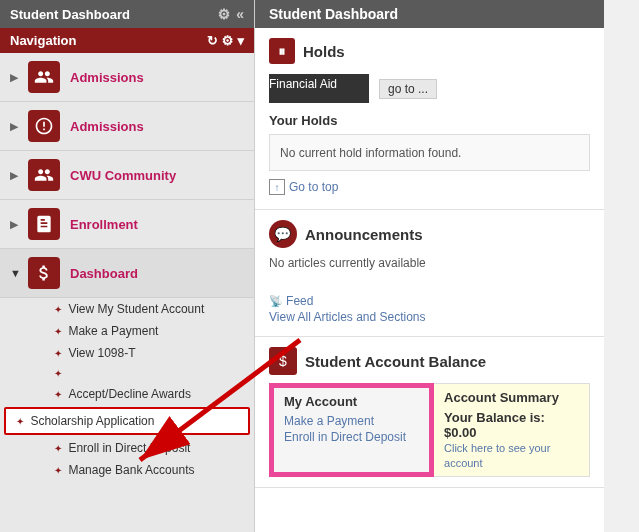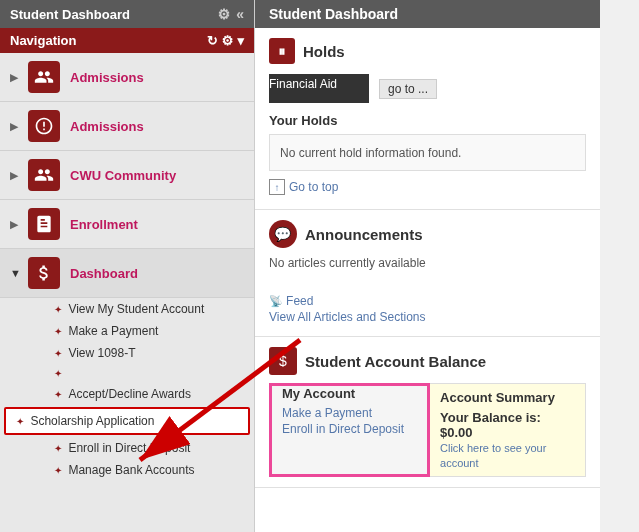--- a/index.html
+++ b/index.html
@@ -343,23 +343,23 @@
       color: #333;
     }
 
     .account-grid {
       display: flex;
       gap: 0;
     }
 
     .my-account-col {
       flex: 1;
-      padding: 0 10px;
+      padding: 6px 10px;
       background: #f5f5f5;
-      border: 3px solid #ec4899;
+      border: 5px solid #ec4899;
     }
 
     .account-summary-col {
       flex: 1;
       padding: 6px 10px;
       background: #fffde0;
       border: 1px solid #ddd;
       border-left: none;
     }
 

